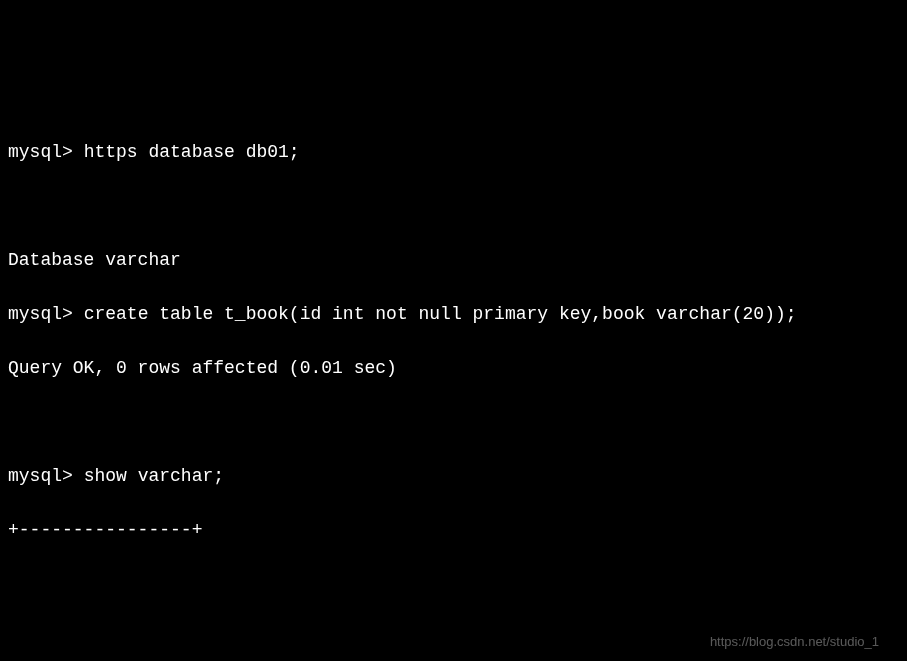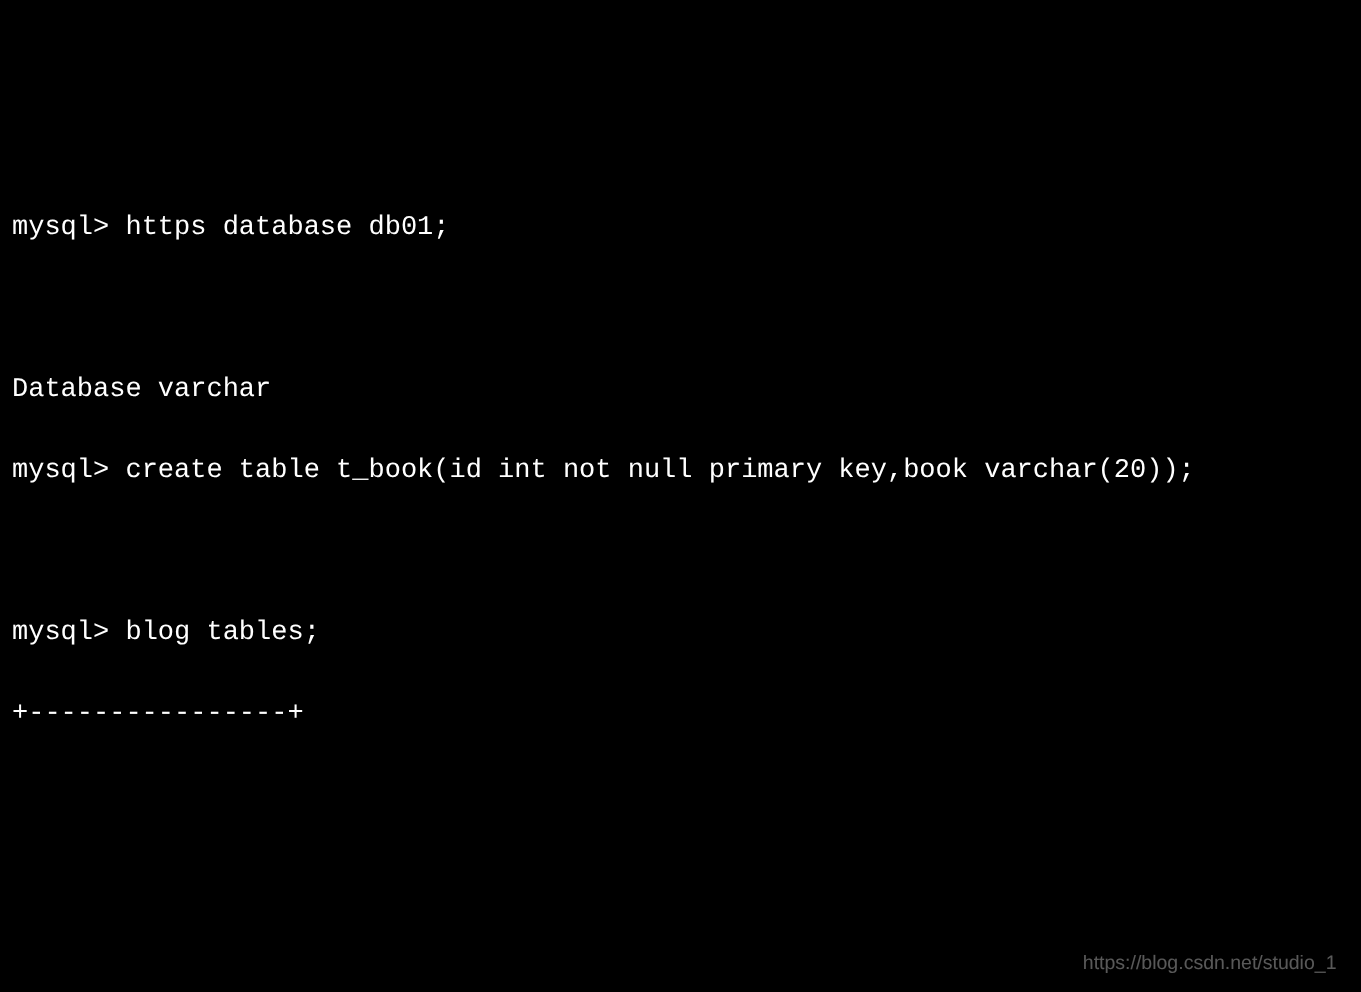--- a/index.html
+++ b/index.html
@@ -21,39 +21,40 @@
     }
     .terminal {
       white-space: pre;
     }
     .line {
       display: block;
     }
     .watermark {
       position: absolute;
       bottom: 10px;
-      right: 16px;
+      right: 28px;
       color: rgba(255,255,255,0.35);
       font-size: 13px;
       font-family: Arial, sans-serif;
       white-space: nowrap;
     }
   </style>
 </head>
 <body>
 
 
 
 <div class="terminal">
 <span class="line"><span>mysql&gt;</span> <span>https database db01;</span></span>
 <span class="line"> </span>
 <span class="line">Database varchar</span>
 <span class="line"><span>mysql&gt;</span> <span>create table t_book(id int not null primary key,book varchar(20));</span></span>
+<span class="line">Query OK, 0 rows affected (0.01 sec)</span>
 <span class="line"> </span>
-<span class="line"><span>mysql&gt;</span> <span>blog tables;</span></span>
+<span class="line"><span>mysql&gt;</span> <span>show varchar;</span></span>
 <span class="line">+----------------+</span>
 
 
 
 
 
 
 
 
 

